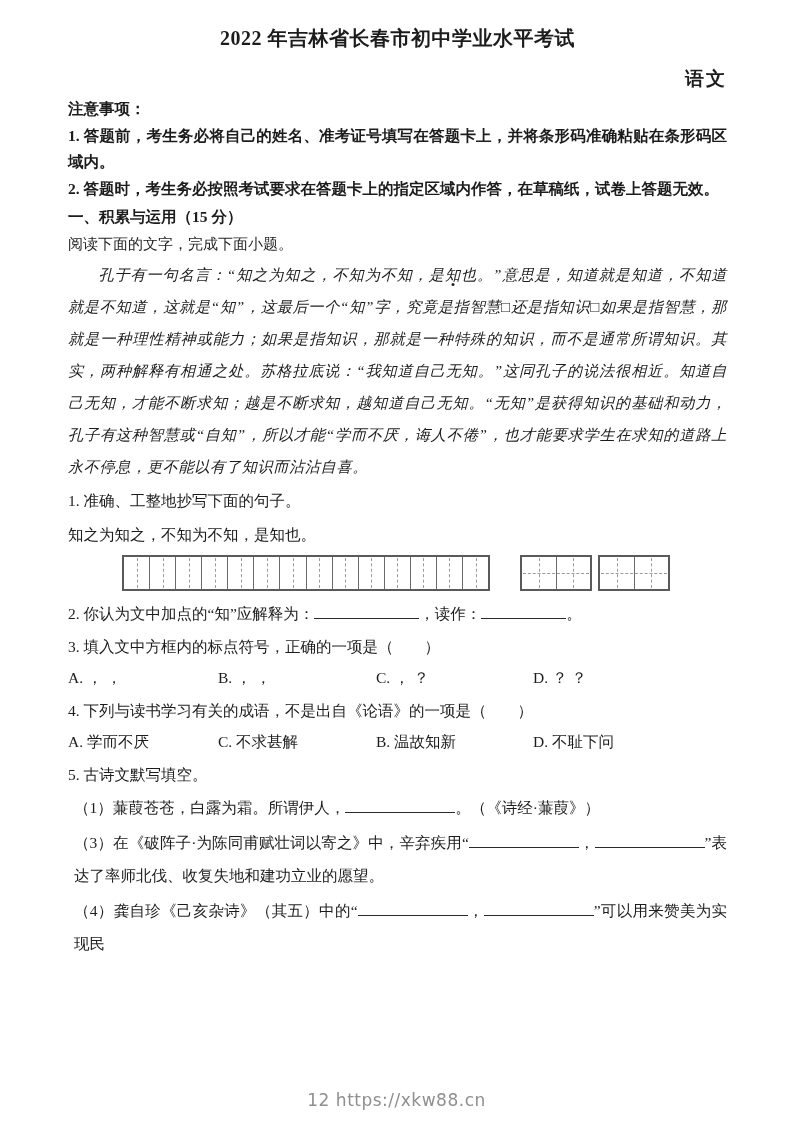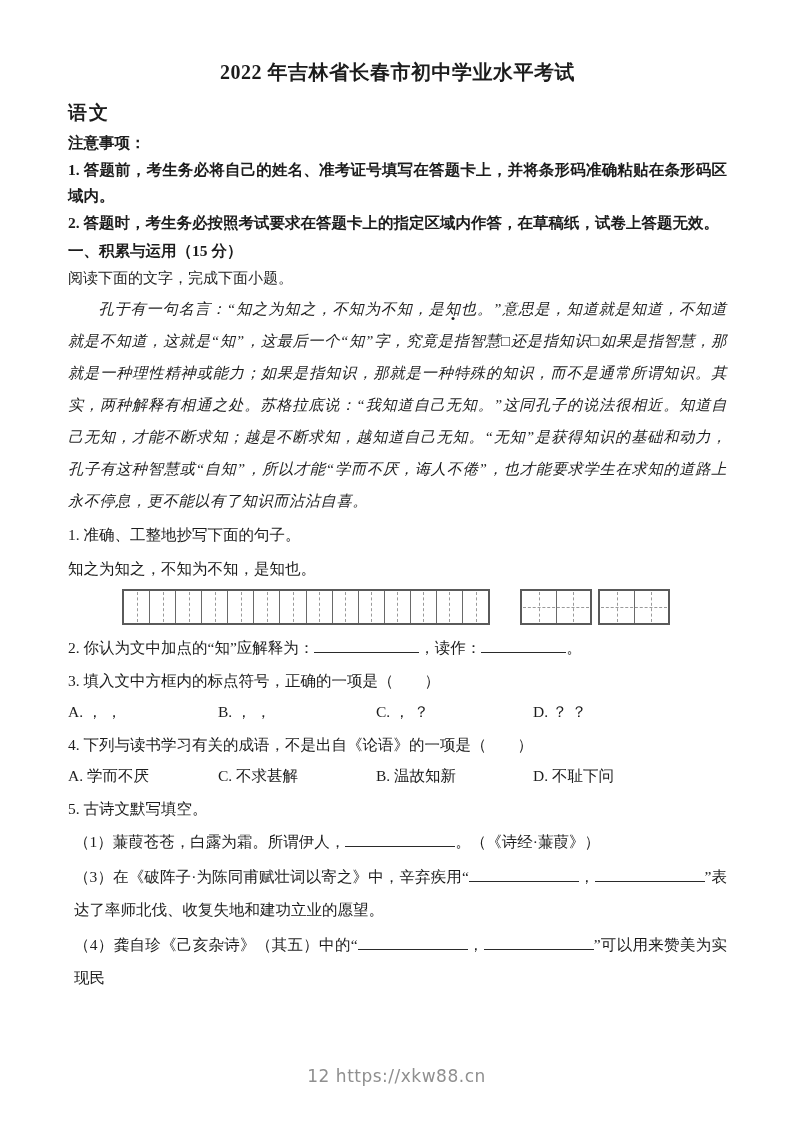--- a/index.html
+++ b/index.html
@@ -7,32 +7,32 @@
     width:793px;height:1122px;
     background:#ffffff;
     color:#1c1c1c;
     font-family:"Liberation Serif","DejaVu Serif",serif;
     position:relative;
     overflow:hidden;
   }
   .page{
     box-sizing:border-box;
     width:793px;height:1122px;
-    padding:58px 66px 0 68px;
+    padding:24px 66px 0 68px;
     position:relative;
   }
   .doc-title{
     text-align:center;
     font-size:20px;
     font-weight:bold;
     line-height:28px;
     letter-spacing:.5px;
   }
   .doc-subject{
-    text-align:left;
+    text-align:right;
     font-size:19px;
     font-weight:bold;
     line-height:24px;
     margin-top:15px;
     letter-spacing:2px;
   }
   .bold-block{
     font-size:15.5px;
     font-weight:bold;
     line-height:26.5px;
@@ -104,21 +104,21 @@
   .options-row{
     display:grid;
     grid-template-columns:150px 158px 157px auto;
     font-size:15.5px;line-height:30px;margin:1px 0 0;
   }
   .q5-item{
     font-size:15.5px;line-height:33.5px;margin:1px 0 0;padding-left:6px;
     text-align:justify;
   }
   .footer{
-    position:absolute;left:0;bottom:36px;width:100%;
+    position:absolute;left:0;bottom:12px;width:100%;
     text-align:center;
     font-family:"DejaVu Sans","Liberation Sans",sans-serif;
     font-size:17px;
     color:#8f8f8f;
     letter-spacing:.5px;
   }
   .footer span{margin:0 3px;}
 </style>
 </head>
 <body>

